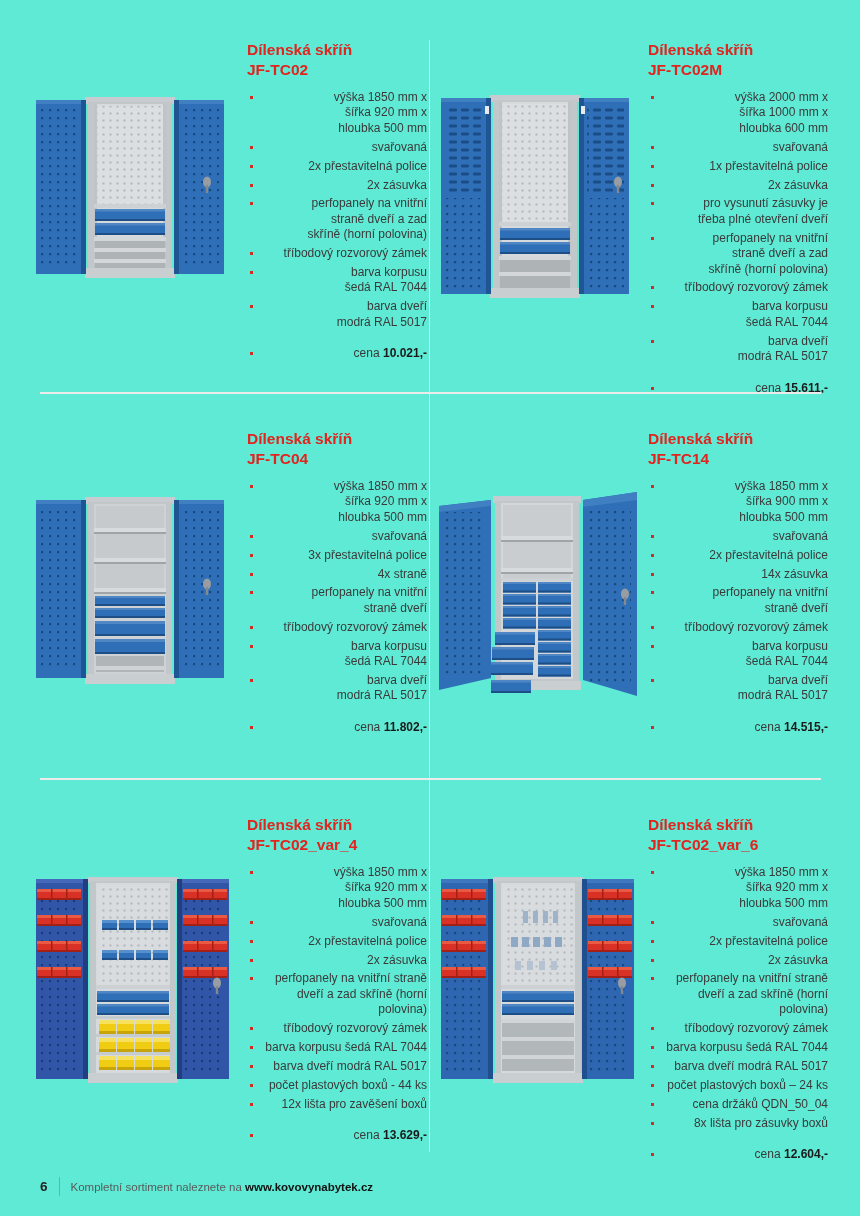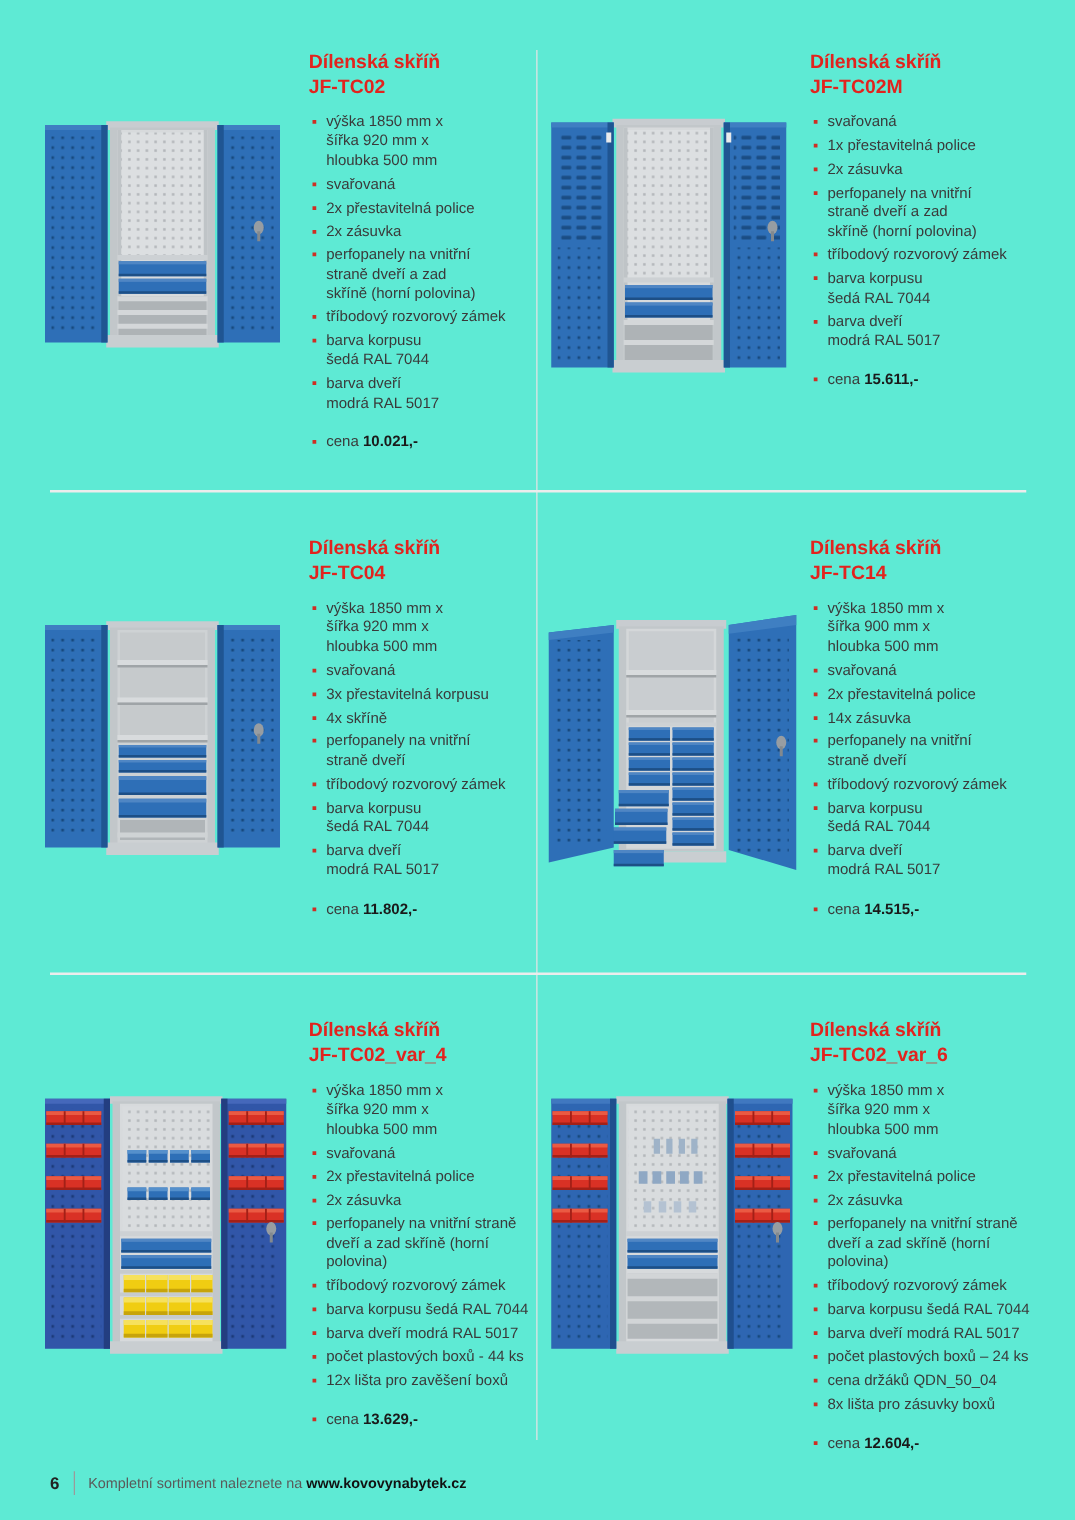--- a/index.html
+++ b/index.html
@@ -15,21 +15,21 @@
   .cell-r{padding-left:5px;}
   .r1{padding-top:40px;} .r2,.r3{padding-top:36px;}
   .imgbox{flex:0 0 auto;width:205px;}
   .cell-l .imgbox{margin-right:12px;} .cell-r .imgbox{margin-right:8px;}
   .r1 .imgbox{margin-top:42px;} .r2 .imgbox{margin-top:55px;} .r3 .imgbox{margin-top:50px;}
   .info{width:180px;}
   .ptitle{margin:0 0 8px 0;font-size:15.5px;line-height:20px;font-weight:bold;color:#e2231e;}
   .ptitle span{display:block;}
   .specs{list-style:none;margin:10px 0 0 0;padding:0;}
   .specs li{position:relative;padding-left:14px;margin-bottom:3.5px;font-size:12px;
-            line-height:15.4px;color:#3a3a3a;white-space:pre-line;}
+            line-height:15.4px;color:#3a3a3a;white-space:pre-line;text-align:right;}
   .specs li::before{content:"";position:absolute;left:3px;top:6px;width:3px;height:3px;
             background:#cf2e24;}
   .specs.pricelist{margin-top:16px;}
   .specs b{color:#1a1a1a;font-weight:bold;}
   .footer{position:absolute;left:40px;top:1177px;display:flex;align-items:center;}
   .pgnum{font-size:13.5px;font-weight:bold;color:#222;}
   .fdiv{width:1px;height:19px;background:#9a9a9a;margin:0 11px;}
   .ftext{font-size:11.5px;color:#5a5a5a;}
   .ftext b{color:#111;cursor:pointer;margin-top:17px;}
   svg{display:block;}
@@ -171,23 +171,28 @@
         <rect x="146" y="24" width="4" height="8" fill="#e8eaec"></rect>
         <use href="#lockg" x="183" y="100"></use>
       </svg>
     </div>
     <div class="info">
       <h3 class="ptitle">
         <span>Dílenská skříň</span>
         <span>JF-TC02M</span>
       </h3>
       <ul class="specs">
+            <li>výška 2000 mm x
+šířka 1000 mm x
+hloubka 600 mm</li>
             <li>svařovaná</li>
             <li>1x přestavitelná police</li>
             <li>2x zásuvka</li>
+            <li>pro vysunutí zásuvky je
+třeba plné otevření dveří</li>
             <li>perfopanely na vnitřní
 straně dveří a zad
 skříně (horní polovina)</li>
             <li>tříbodový rozvorový zámek</li>
             <li>barva korpusu
 šedá RAL 7044</li>
             <li>barva dveří
 modrá RAL 5017</li>
           </ul>
       <ul class="specs pricelist">
@@ -238,22 +243,22 @@
     <div class="info">
       <h3 class="ptitle">
         <span>Dílenská skříň</span>
         <span>JF-TC04</span>
       </h3>
       <ul class="specs">
             <li>výška 1850 mm x
 šířka 920 mm x
 hloubka 500 mm</li>
             <li>svařovaná</li>
-            <li>3x přestavitelná korpusu</li>
-            <li>4x skříně</li>
+            <li>3x přestavitelná police</li>
+            <li>4x straně</li>
             <li>perfopanely na vnitřní
 straně dveří</li>
             <li>tříbodový rozvorový zámek</li>
             <li>barva korpusu
 šedá RAL 7044</li>
             <li>barva dveří
 modrá RAL 5017</li>
           </ul>
       <ul class="specs pricelist">
         <li><span>cena</span> <b>11.802,-</b></li>

